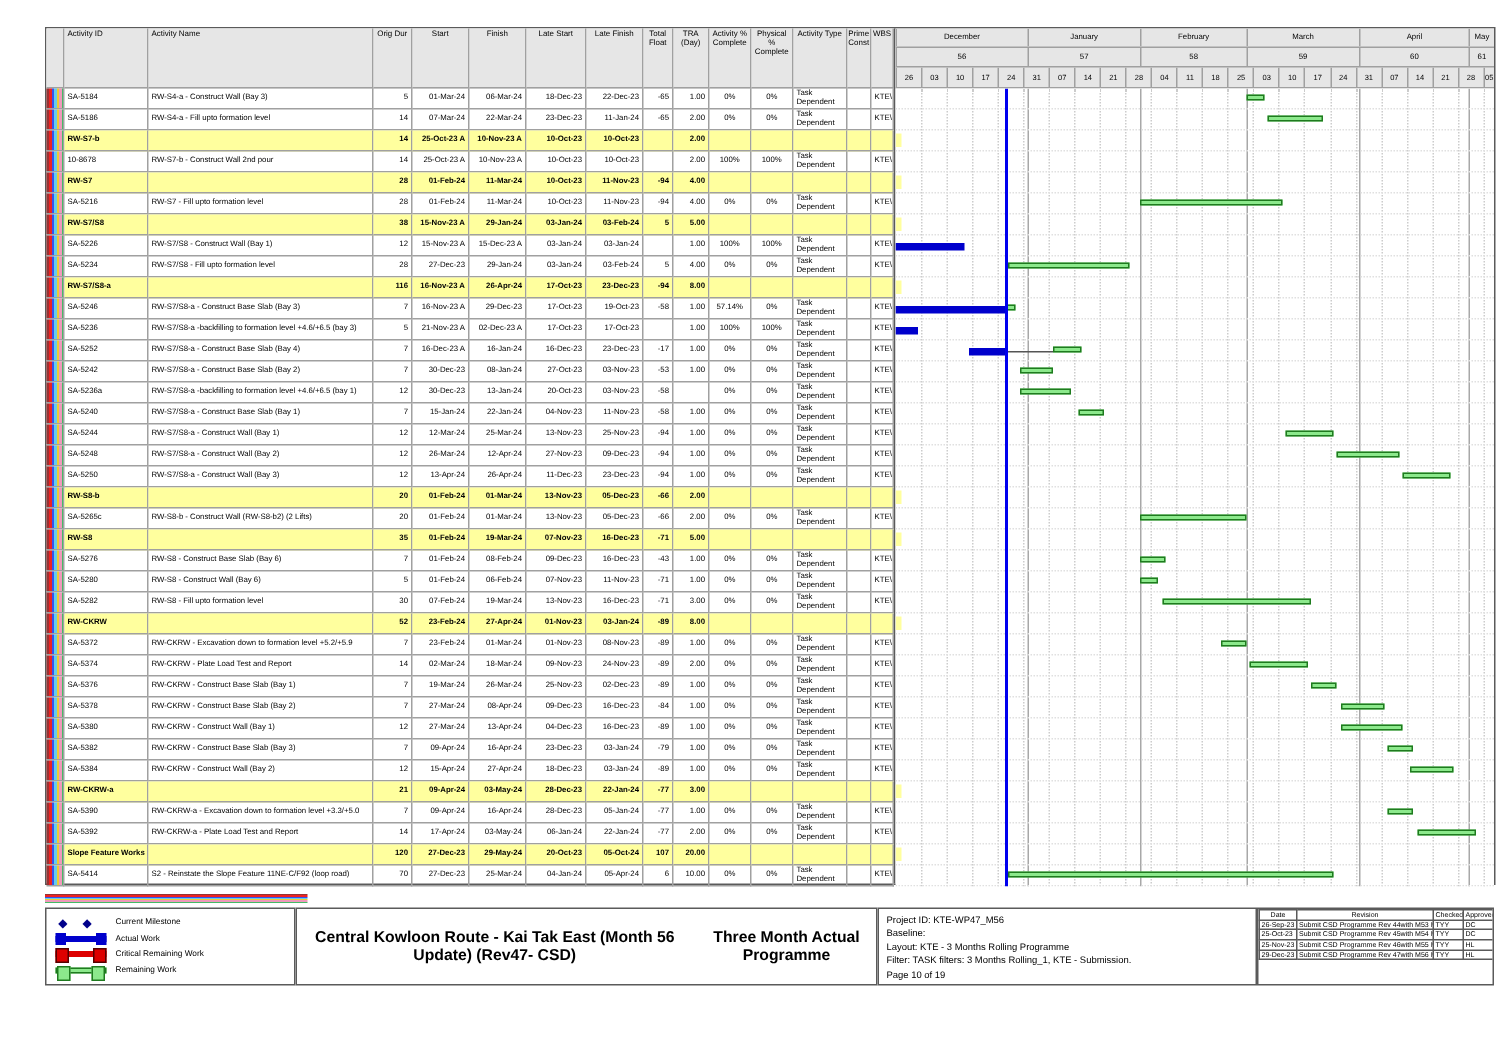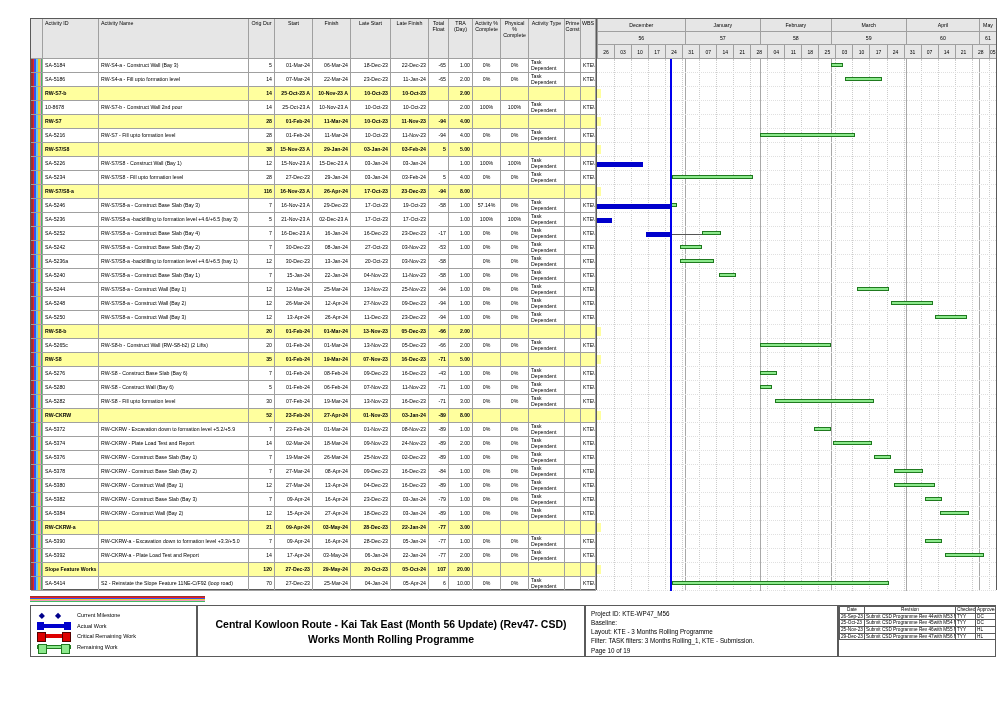--- a/index.html
+++ b/index.html
@@ -72,21 +72,21 @@
   .sw.actual .bar-line::before { left:0; background:var(--actual-bar); }
   .sw.actual .bar-line::after { right:0; background:var(--actual-bar); }
   .sw.critical .bar-line { background:var(--critical-bar); }
   .sw.critical .bar-line::before { left:0; background:var(--critical-bar); border:1px solid #550000; }
   .sw.critical .bar-line::after { right:0; background:var(--critical-bar); border:1px solid #550000; }
   .sw.remaining .bar-line { background:var(--remaining-fill); border:1px solid var(--remaining-border); }
   .sw.remaining .bar-line::before { left:0; background:var(--remaining-fill); border:1px solid var(--remaining-border); }
   .sw.remaining .bar-line::after { right:0; background:var(--remaining-fill); border:1px solid var(--remaining-border); }
   .sw.milestone { color:var(--milestone); font-size:8px; letter-spacing:10px; padding-left:2px; }
 
-  #title-box { left:197px; width:388px; display:flex; flex-direction:column; align-items:center; justify-content:center; gap:3px; }
+  #title-box { left:197px; width:388px; display:flex; flex-direction:row; align-items:center; justify-content:center; gap:3px; }
   #title-box .t1 { font-size:10.5px; font-weight:bold; text-align:center; }
   #title-box .t2 { font-size:10.5px; font-weight:bold; text-align:center; }
 
   #project-box { left:585px; width:253px; padding:3px 5px; font-size:6.3px; line-height:1.45;
     display:flex; flex-direction:column; }
   #project-box .pi-page { margin-top:auto; }
 
   #rev-box { left:838px; width:158px; padding:0; overflow:hidden; }
   #rev-table { width:100%; border-collapse:collapse; table-layout:fixed; }
   #rev-table th,#rev-table td { border:1px solid #5a5a5a; font-size:4.7px; line-height:1.2;
@@ -973,21 +973,21 @@
       <div class="legend-item">
         <div class="sw remaining">
           <div class="bar-line"></div>
         </div>
         <span>Remaining Work</span>
       </div>
     </div>
 
   <div id="title-box" class="fbox">
     <div class="t1">Central Kowloon Route - Kai Tak East (Month 56 Update) (Rev47- CSD)</div>
-    <div class="t2">Works Month Rolling Programme</div>
+    <div class="t2">Three Month Actual Programme</div>
   </div>
 
   <div id="project-box" class="fbox">
     <div>Project ID: KTE-WP47_M56</div>
     <div>Baseline:</div>
     <div>Layout: KTE - 3 Months Rolling Programme</div>
     <div>Filter: TASK filters: 3 Months Rolling_1, KTE - Submission.</div>
     <div class="pi-page">Page 10 of 19</div>
   </div>
 

